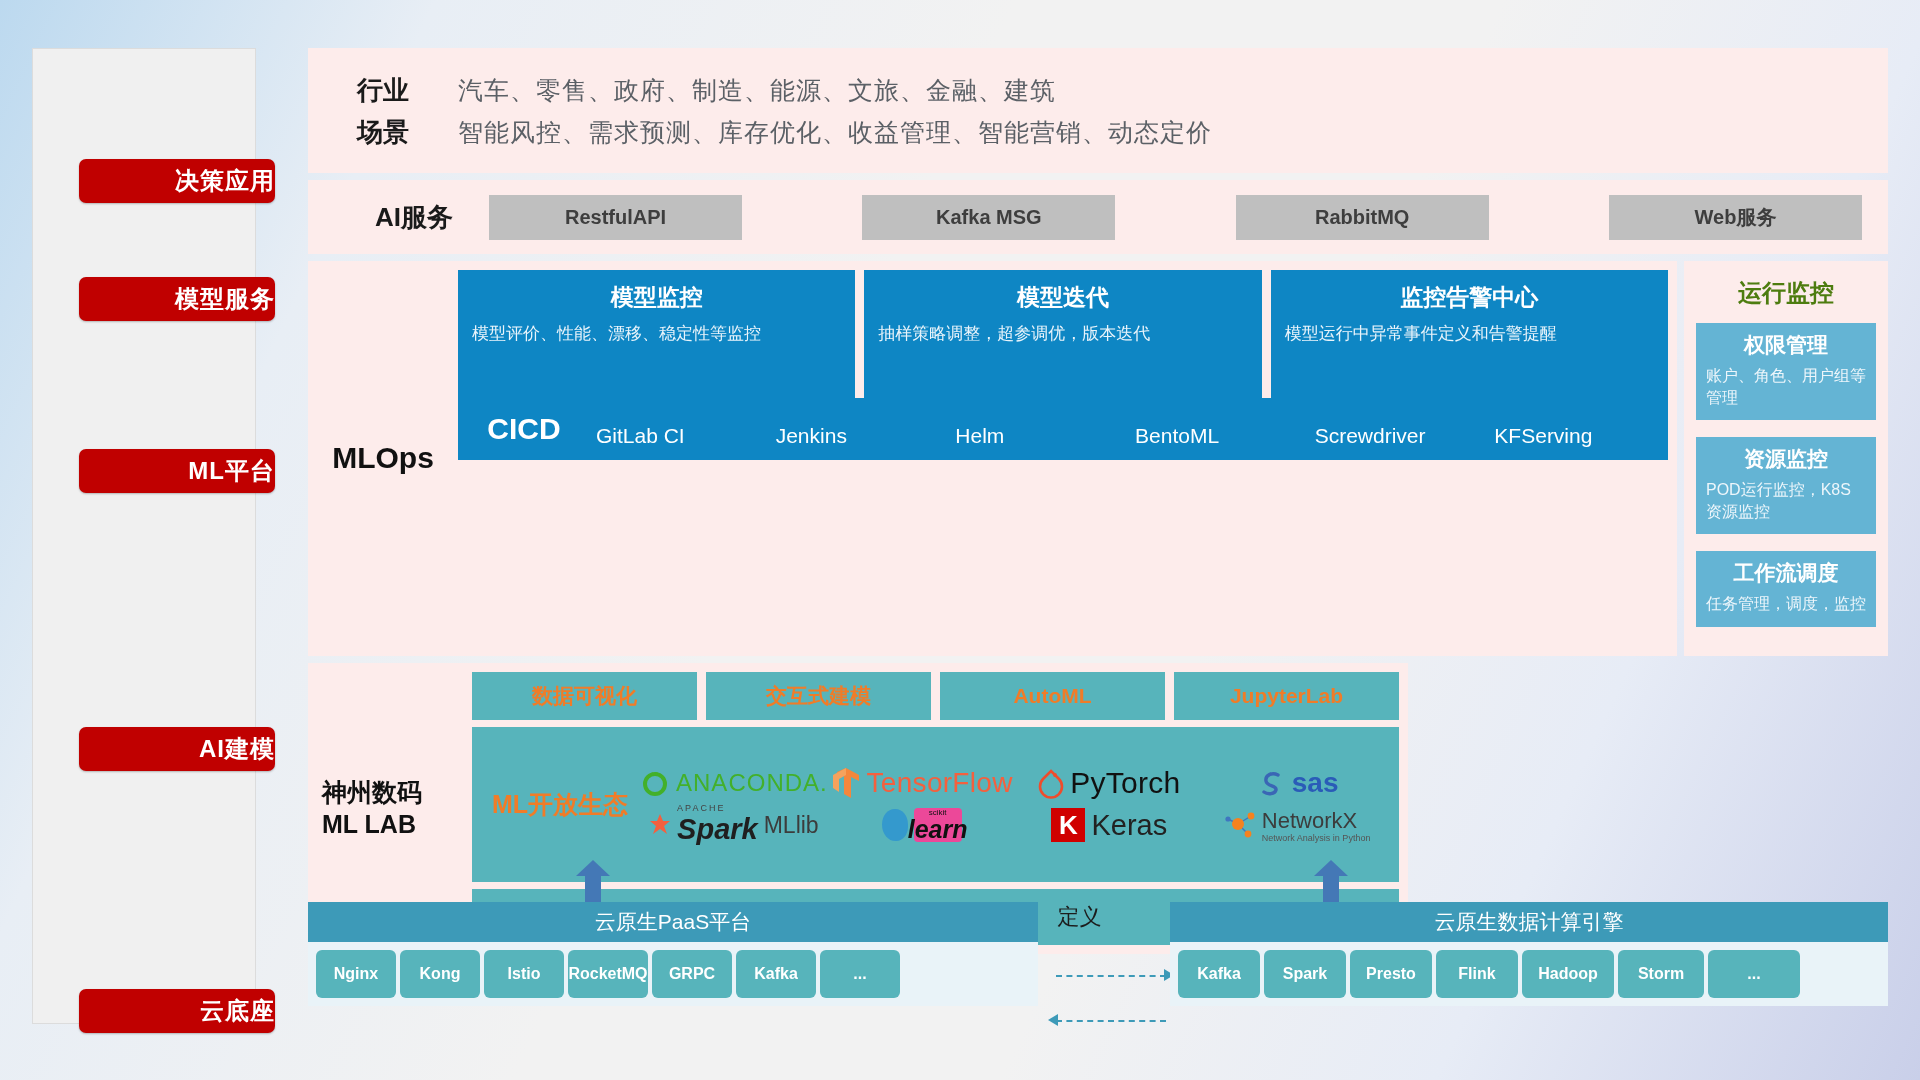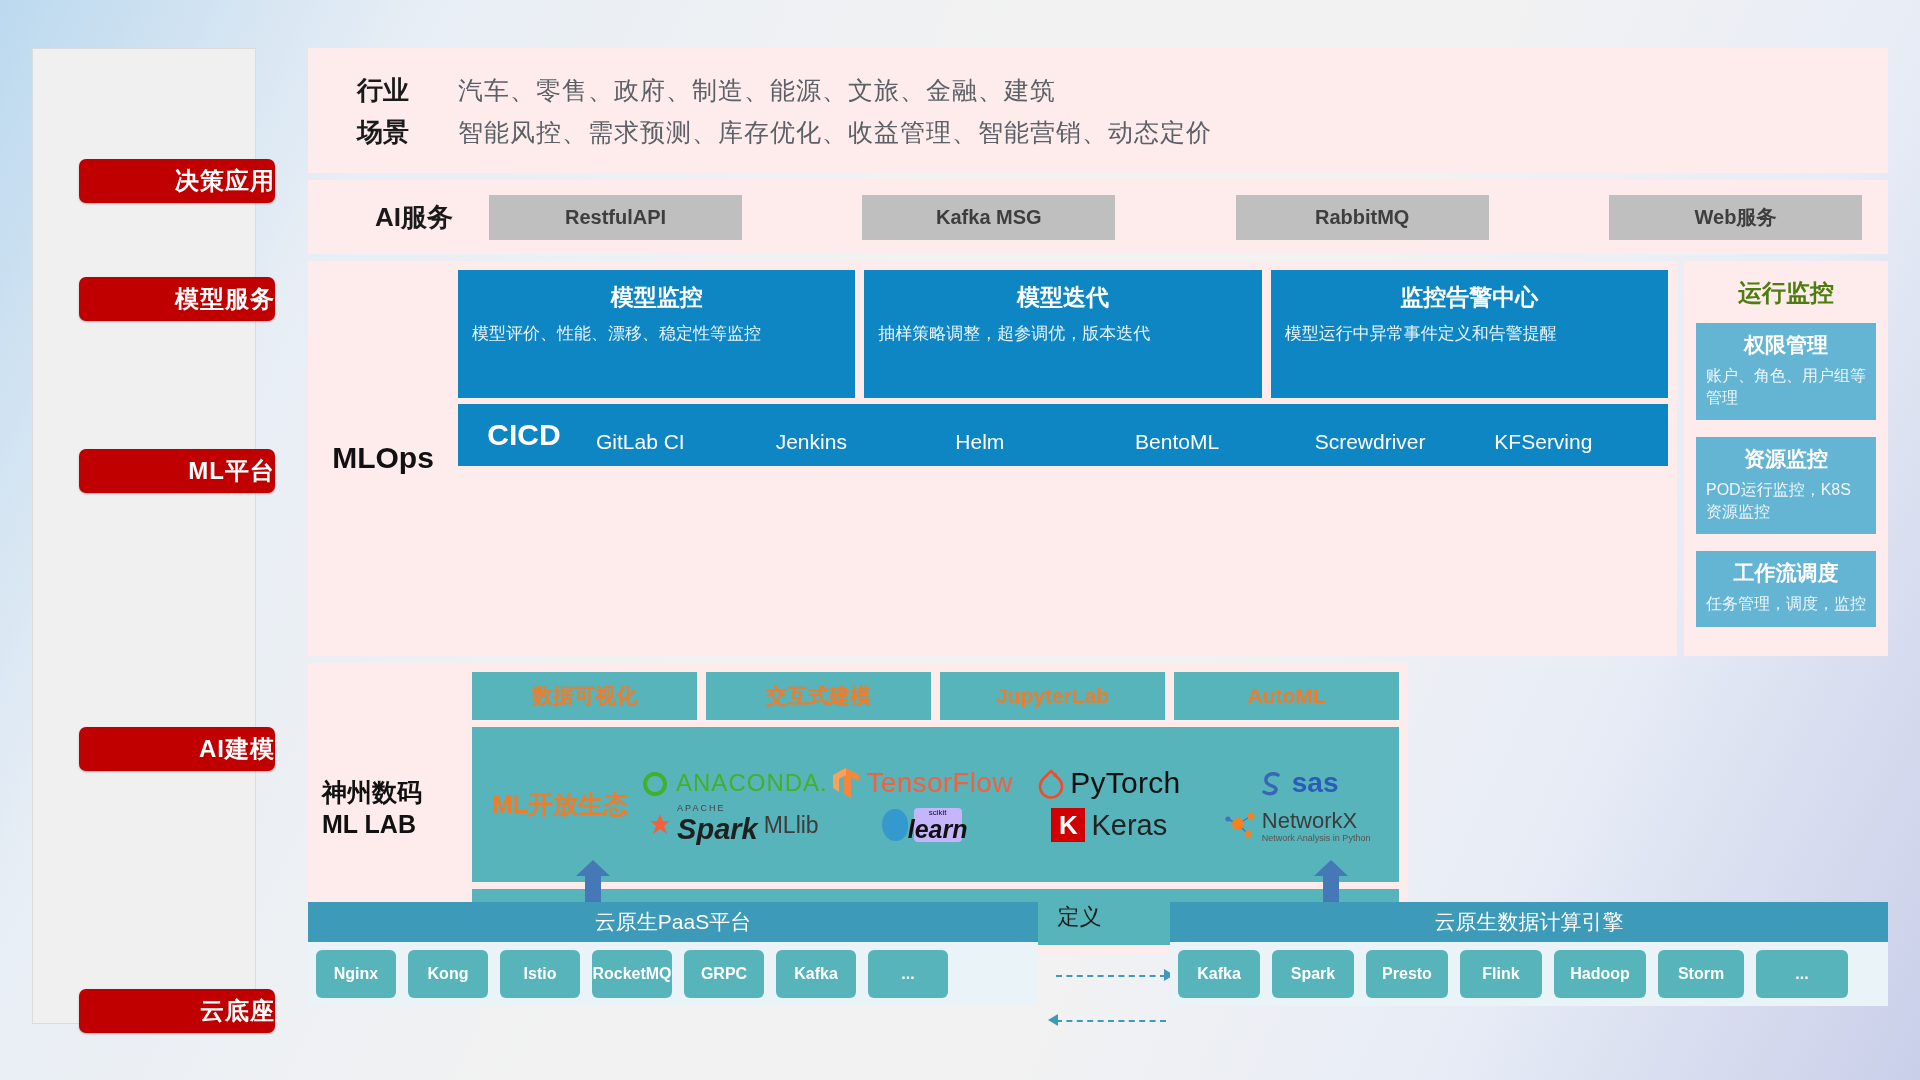--- a/index.html
+++ b/index.html
@@ -37,21 +37,21 @@
   .r2 .k{width:150px;text-align:center;font-weight:bold;font-size:26px;color:#1a1a1a;flex:none;padding-left:31px;}
   .r2 .chips{flex:1;display:flex;gap:0;justify-content:space-between;padding-right:26px;}
   .svc{width:253px;height:45px;background:#bfbfbf;color:#3e3e3e;font-weight:bold;font-size:20px;
        display:flex;align-items:center;justify-content:center;}
 
   
   .r3wrap{display:flex;gap:7px;margin-top:7px;}
   .r3{flex:1;background:#fdeceb;display:flex;align-items:stretch;padding:9px 9px 9px 0;box-sizing:border-box;}
   .r3 .k{width:150px;display:flex;align-items:center;justify-content:center;
          font-weight:bold;font-size:30px;color:#111;flex:none;}
-  .r3 .stack{flex:1;display:flex;flex-direction:column;gap:6px;}
+  .r3 .stack{flex:1;display:flex;flex-direction:column;}
   .mlops-cards{display:flex;gap:9px;}
   .card{flex:1;background:#0e86c4;color:#fff;padding:12px 14px 14px;box-sizing:border-box;height:128px;}
   .card .t{font-size:23px;font-weight:bold;text-align:center;margin-bottom:9px;}
   .card .d{font-size:17px;line-height:1.45;color:#e9f4fb;}
   .cicd{background:#0e86c4;height:62px;display:flex;align-items:center;overflow:hidden;}
   .cicd .lead{width:132px;text-align:center;color:#fff;font-size:30px;font-weight:bold;flex:none;}
   .cicd .items{flex:1;display:flex;}
   .cicd .it{flex:1;color:#fff;font-size:21px;line-height:1.05;padding-left:6px;
             word-break:break-all;align-self:flex-start;margin-top:14px;}
 
@@ -86,35 +86,35 @@
   .pt{color:#111;font-size:30px;}
   .sas{color:#2a5cb8;font-weight:bold;font-size:28px;}
   .spk{color:#1f1f1f;font-style:italic;font-weight:bold;font-size:29px;}
   .mllib{color:#3c3c3c;font-size:23px;}
   .sk{font-style:italic;font-weight:bold;font-size:25px;color:#111;}
   .keras{color:#222;font-size:29px;}
   .nx{color:#3c3c3c;font-size:22px;}
   .nxsub{color:#555;font-size:9px;display:block;line-height:1;}
   .kbox{width:34px;height:34px;background:#d00000;color:#fff;font-weight:bold;font-size:26px;
         display:flex;align-items:center;justify-content:center;}
-  .skbox{width:48px;height:34px;background:#c4b5fd;border-radius:4px;display:flex;flex-direction:column;
+  .skbox{width:48px;height:34px;background:#ec4899;border-radius:4px;display:flex;flex-direction:column;
          align-items:center;justify-content:center;line-height:1;}
   .skbox small{font-size:8px;color:#111;}
   .blob{width:26px;height:32px;background:#3499cd;border-radius:50% 50% 46% 54%;}
 
   
   .bottom{position:absolute;left:308px;top:860px;width:1580px;height:180px;}
   .arrow-up{position:absolute;width:34px;height:42px;}
   .arrow-up i{position:absolute;left:9px;top:14px;width:16px;height:28px;background:#4478b6;display:block;}
   .arrow-up b{position:absolute;left:0;top:0;width:0;height:0;border-left:17px solid transparent;
               border-right:17px solid transparent;border-bottom:16px solid #4478b6;}
   .grp{position:absolute;top:42px;}
   .grp .hdr{background:#3d9ab8;color:#fff;font-size:21px;height:40px;display:flex;
             align-items:center;justify-content:center;}
-  .grp .body{background:#e9f3f8;padding:8px 8px;display:flex;gap:12px;}
+  .grp .body{background:#e9f3f8;padding:8px 8px;display:flex;gap:4px;}
   .pill{background:#57b4bb;color:#fff;font-weight:bold;font-size:16px;border-radius:6px;
         min-height:48px;display:flex;align-items:center;justify-content:center;text-align:center;
         padding:2px 6px;box-sizing:border-box;line-height:1.05;}
   .dashed{position:absolute;height:0;border-top:2px dashed #3d9ab8;}
   .dtip{position:absolute;width:0;height:0;border-top:6px solid transparent;border-bottom:6px solid transparent;}
 </style>
 </head>
 <body>
 
 <div class="canvas">
@@ -213,22 +213,22 @@
       <div class="k">
         <div>
           <div>神州数码</div>
           <div>ML LAB</div>
         </div>
       </div>
       <div class="stack">
         <div class="tools">
           <div class="tool">数据可视化</div>
           <div class="tool">交互式建模</div>
+          <div class="tool">AutoML</div>
           <div class="tool">JupyterLab</div>
-          <div class="tool">AutoML</div>
         </div>
 
         <div class="eco">
           <div class="lead">ML开放生态</div>
           <div class="grid">
 
             <div class="logo">
               <svg width="30" height="30" viewBox="0 0 30 30">
                 <circle cx="15" cy="16" r="10" fill="none" stroke="#43b02a" stroke-width="4"></circle>
                 <path d="M8 9a10 10 0 0 1 12-2" fill="none" stroke="#43b02a" stroke-width="3" stroke-dasharray="2 2"></path>

